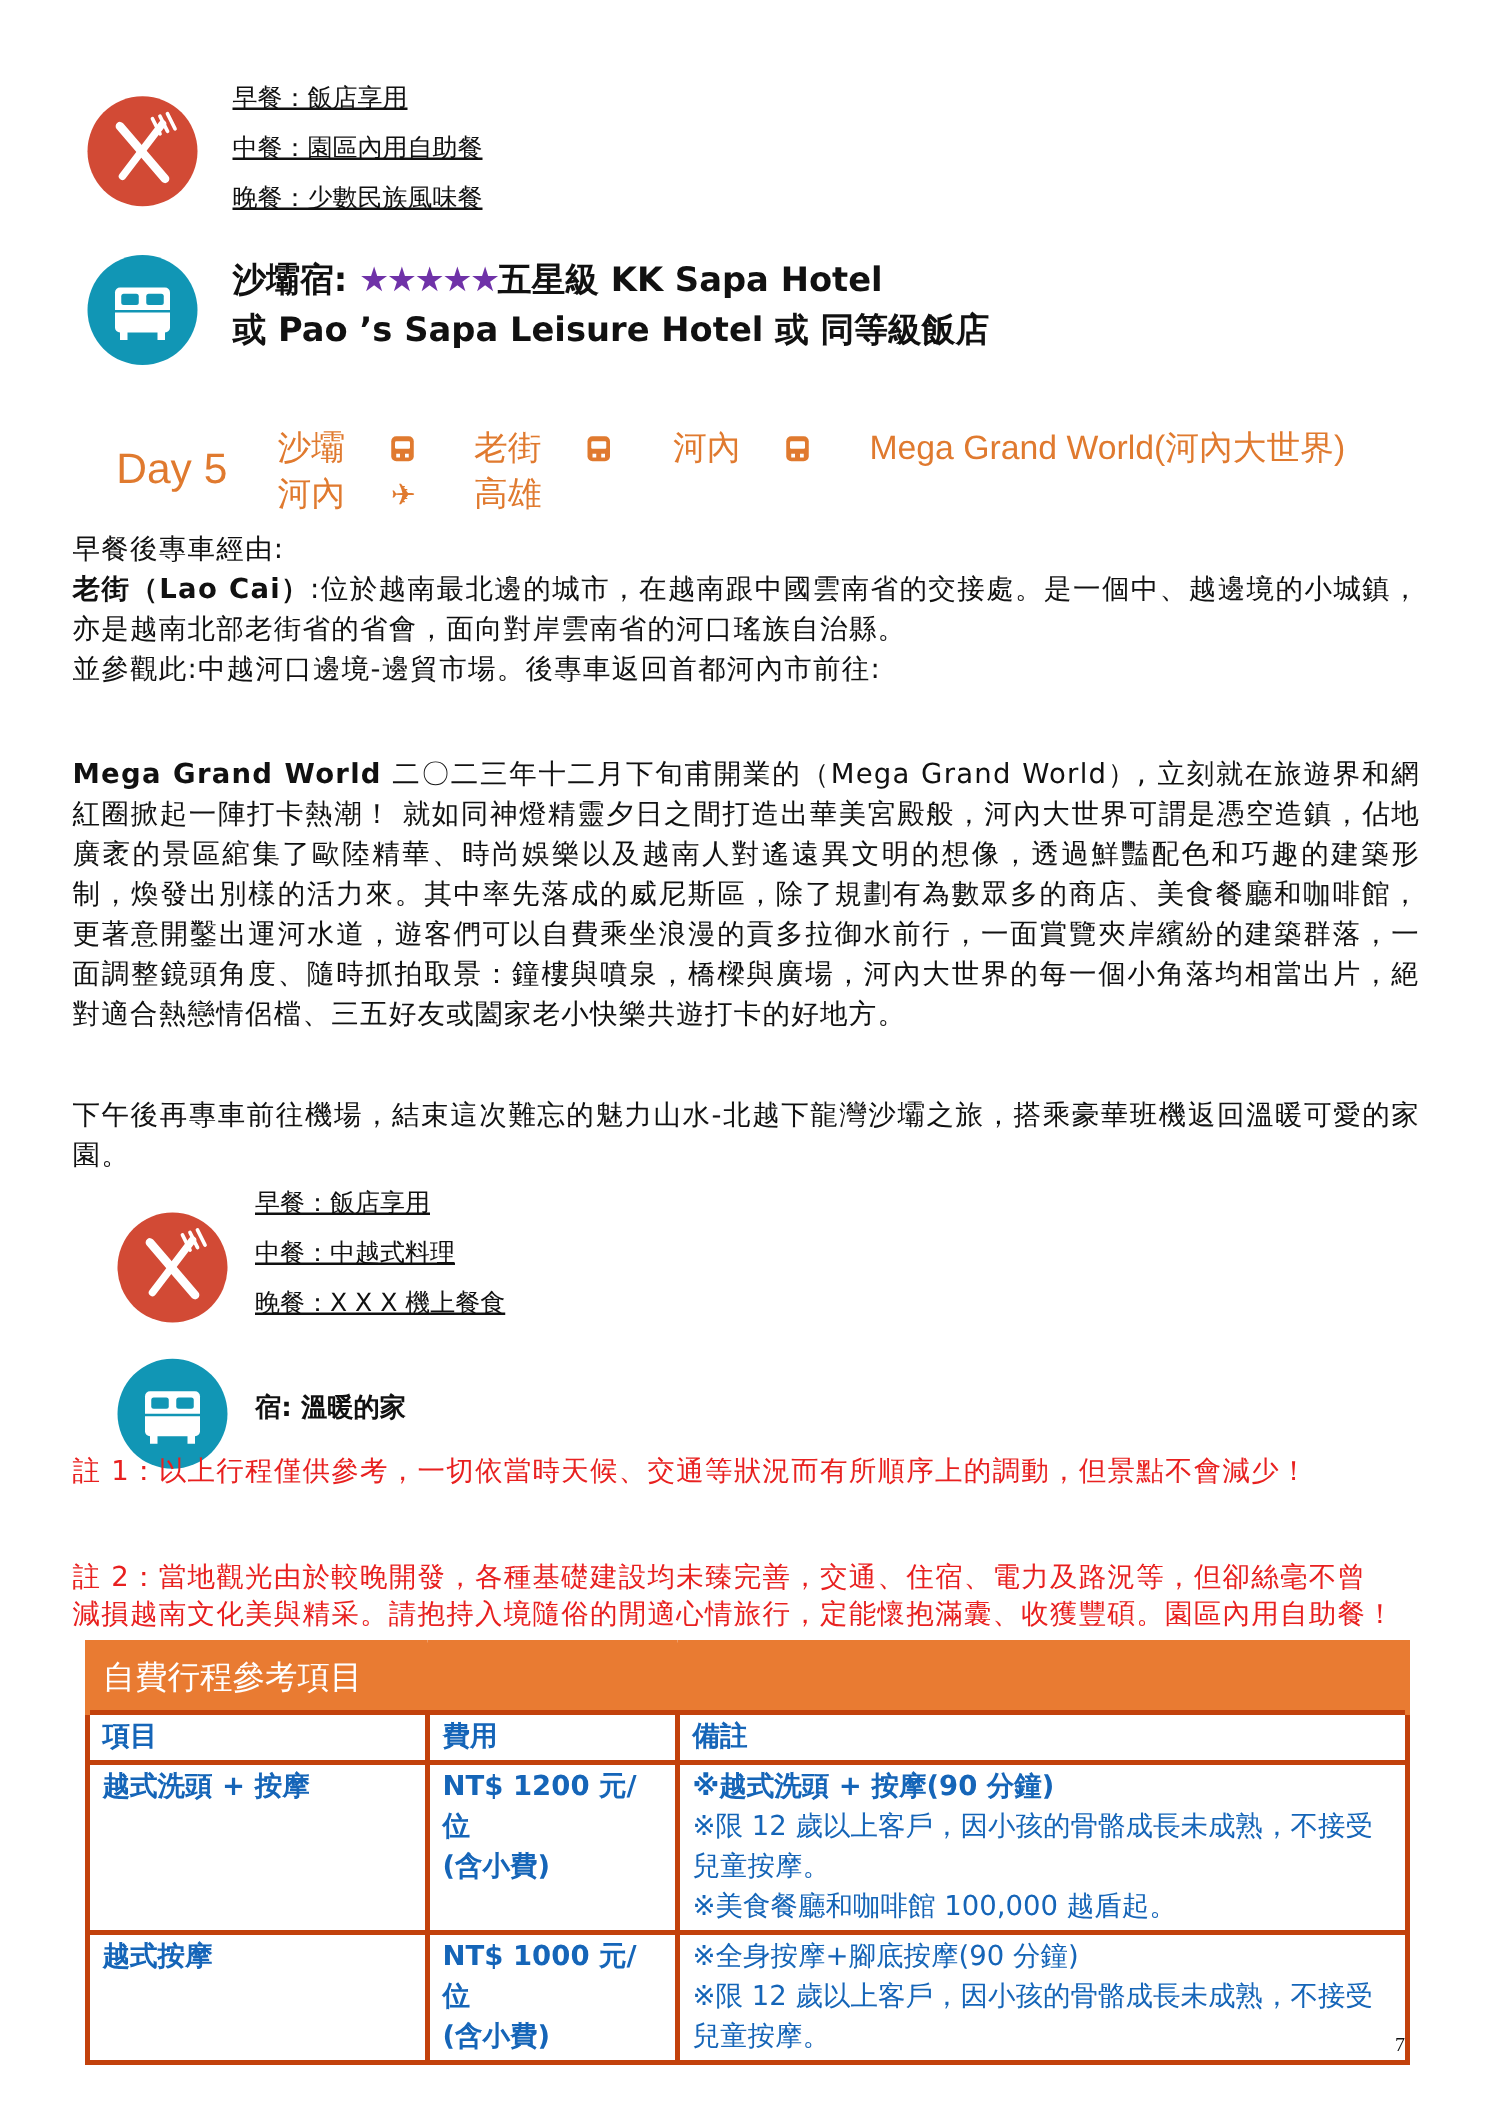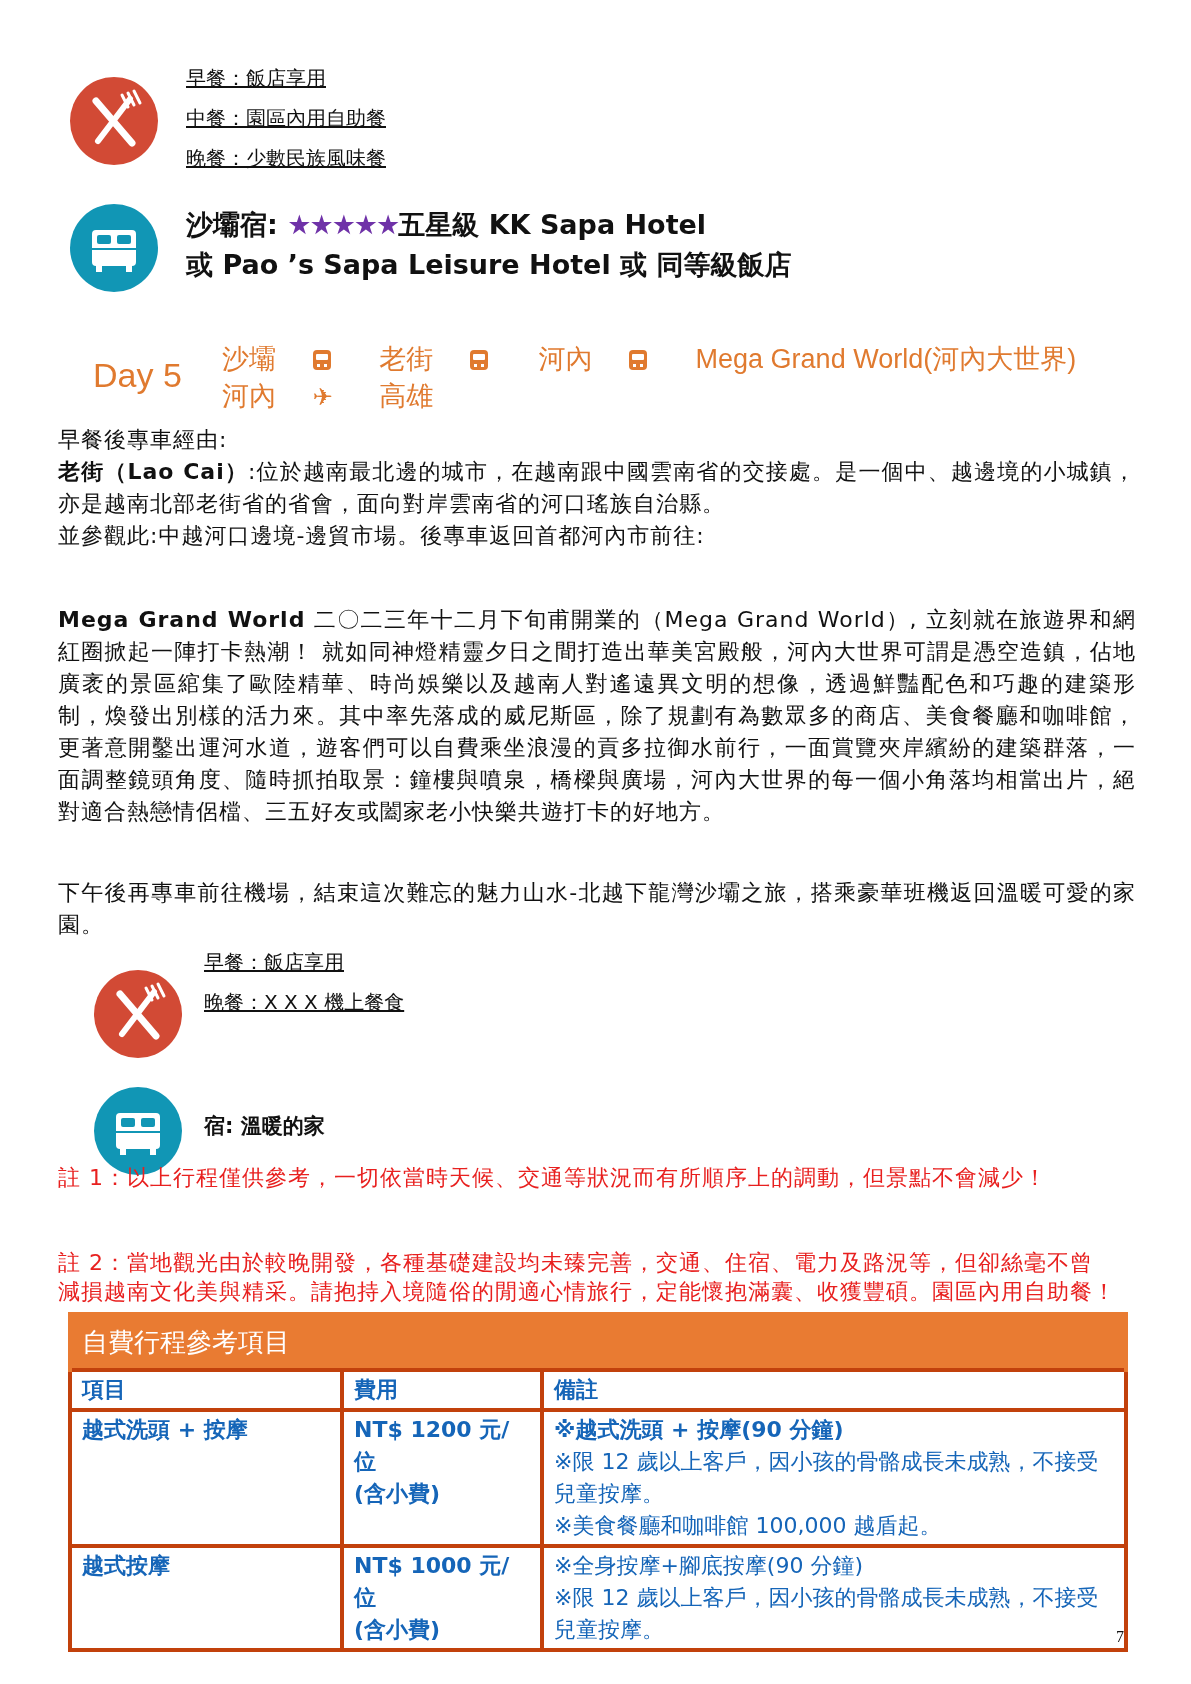--- a/index.html
+++ b/index.html
@@ -99,20 +99,21 @@
   <svg width="88" height="88" viewBox="0 0 88 88">
     <g stroke="#fff" stroke-linecap="round" fill="none">
       <path d="M26 24 L62 66" stroke-width="7"></path>
       <path d="M60 22 L28 64" stroke-width="6"></path>
       <path d="M52 18 L58 30 M58 16 L64 28 M64 14 L70 26" stroke-width="3"></path>
     </g>
   </svg>
 </div>
 <div class="abs meal-line" style="left:204px;top:942px;">
   <div>早餐：飯店享用</div>
+  <div>中餐：中越式料理</div>
   <div>晚餐：X X X  機上餐食</div>
 </div>
 
 <div class="abs bed-icon" style="left:94px;top:1087px;">
   <svg width="88" height="88" viewBox="0 0 88 88">
     <g fill="#fff">
       <rect x="22" y="26" width="44" height="36" rx="4"></rect>
       <rect x="26" y="60" width="6" height="8"></rect>
       <rect x="56" y="60" width="6" height="8"></rect>
     </g>

